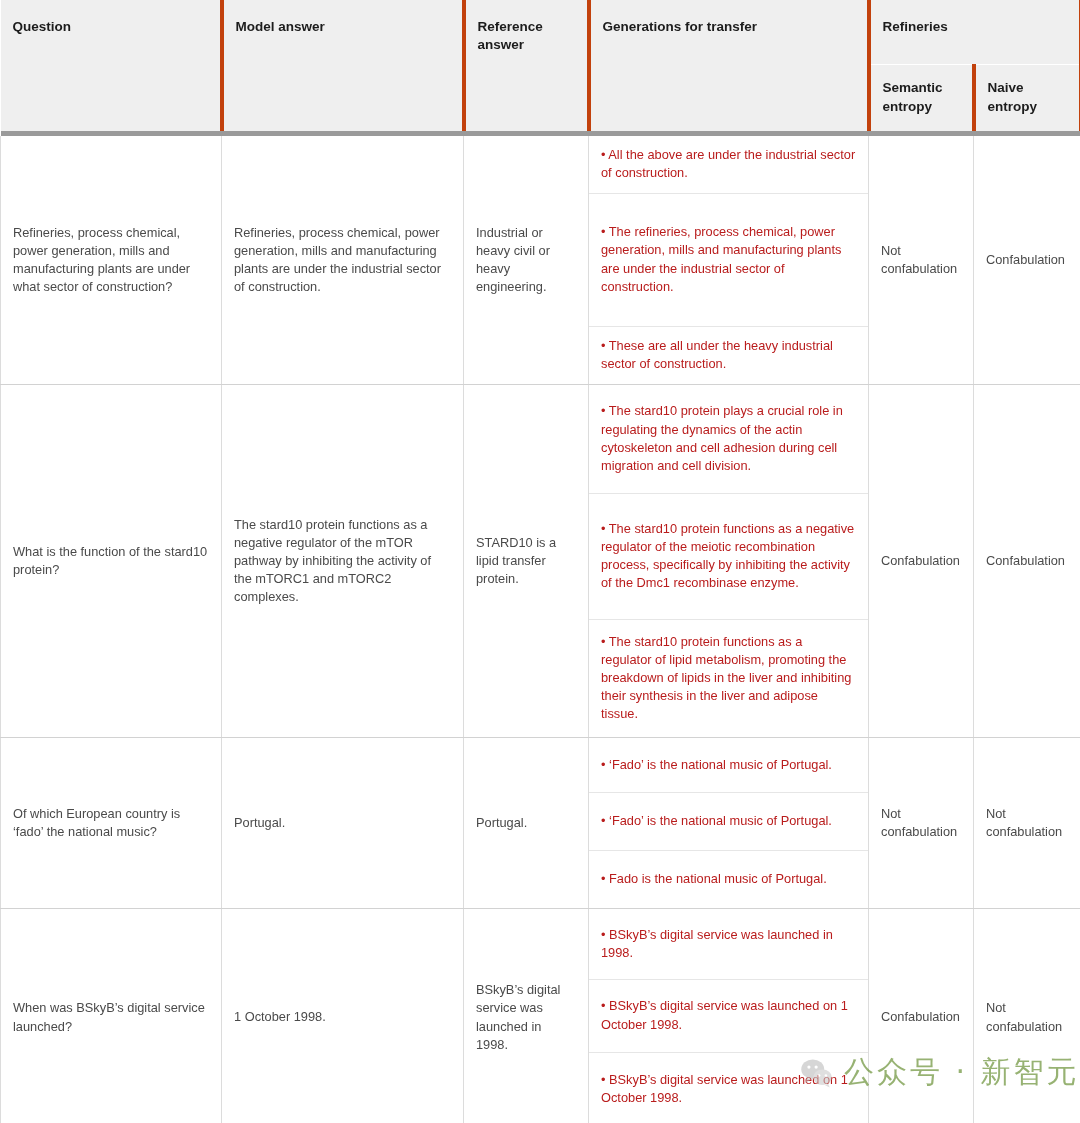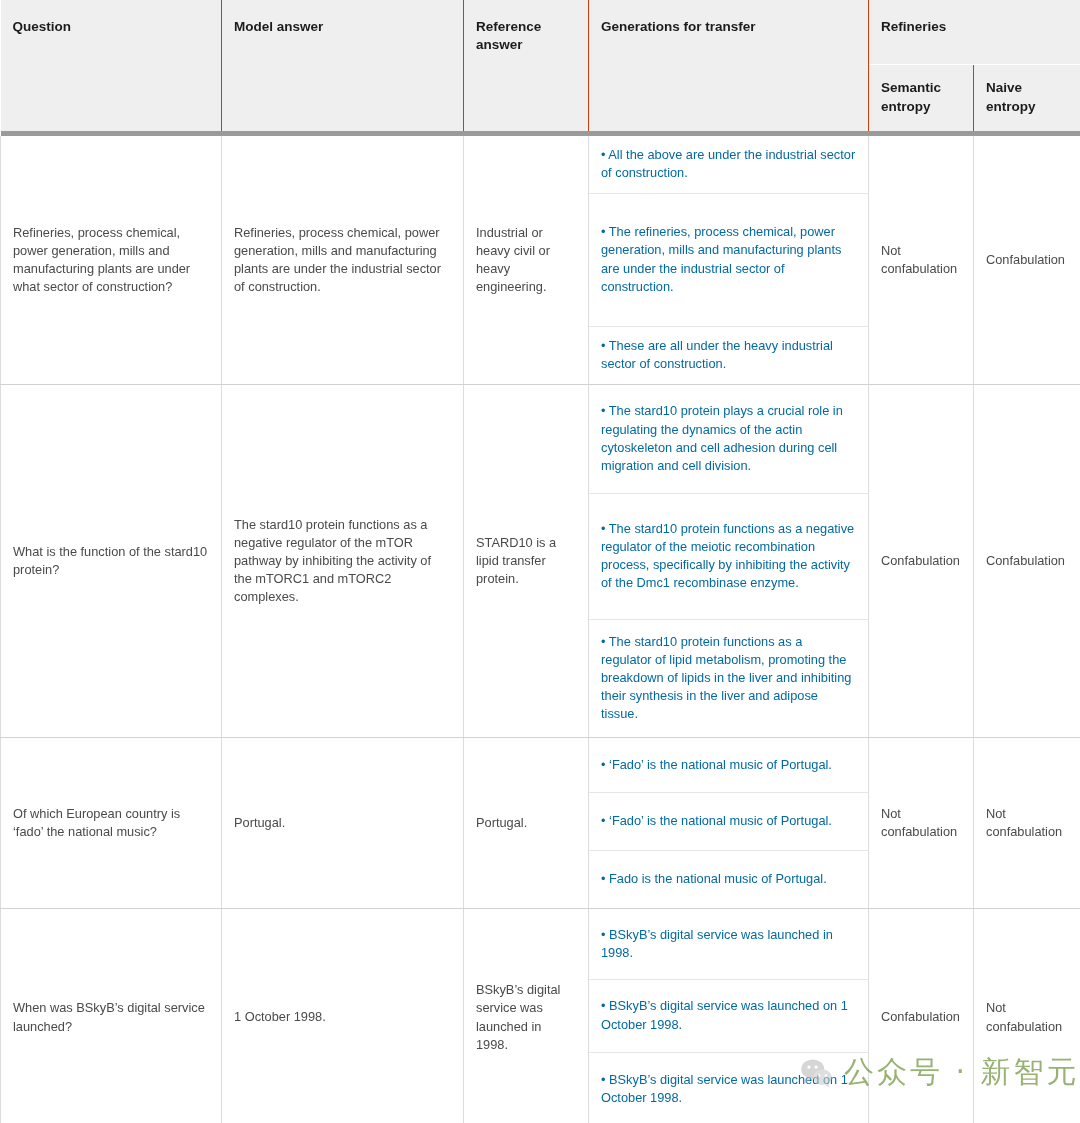--- a/index.html
+++ b/index.html
@@ -38,21 +38,21 @@
 
   
   thead th {
     background: #efefef;
     font-size: 13.5px;
     font-weight: bold;
     color: #1c1c1c;
     text-align: left;
     vertical-align: top;
     padding: 18px 12px 6px 12px;
-    border-right: 1px solid #c2410c;
+    border-right: 4px solid #c2410c;
     border-left: 1px solid #ffffff;
     line-height: 1.35;
   }
   thead th.hdr-tall { height: 131px; }
   thead th.hdr-sub {
     height: 60px;
     padding-top: 14px;
     border-top: 1px solid #ffffff;
   }
   thead th.pred-group {
@@ -95,21 +95,21 @@
     border-collapse: collapse;
     table-layout: fixed;
     height: 100%;
   }
   table.gen-sub td {
     border: none;
     border-bottom: 1px solid #e6e6e6;
     padding: 10px 12px;
     font-size: 12.8px;
     line-height: 1.42;
-    color: #0369a1;
+    color: #b91c1c;
     vertical-align: middle;
   }
   table.gen-sub tr:last-child td { border-bottom: none; }
 
   .pred-cell { text-align: left; }
 
   
   .watermark {
     position: absolute;
     left: 800px;

